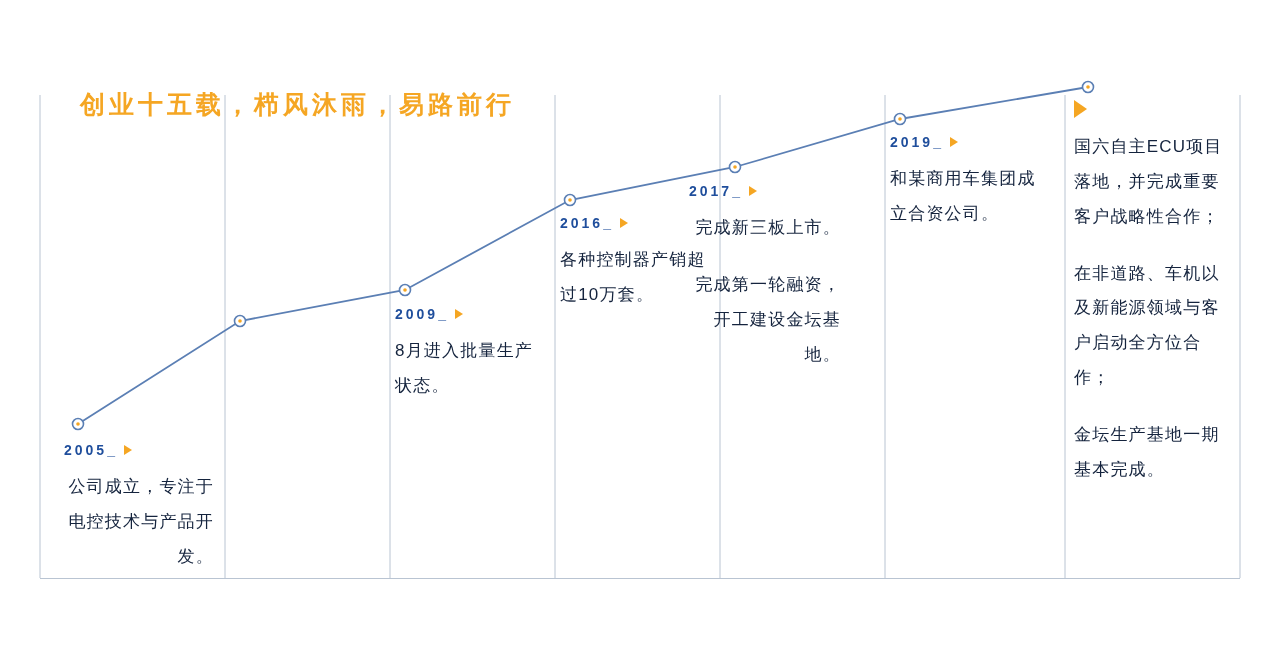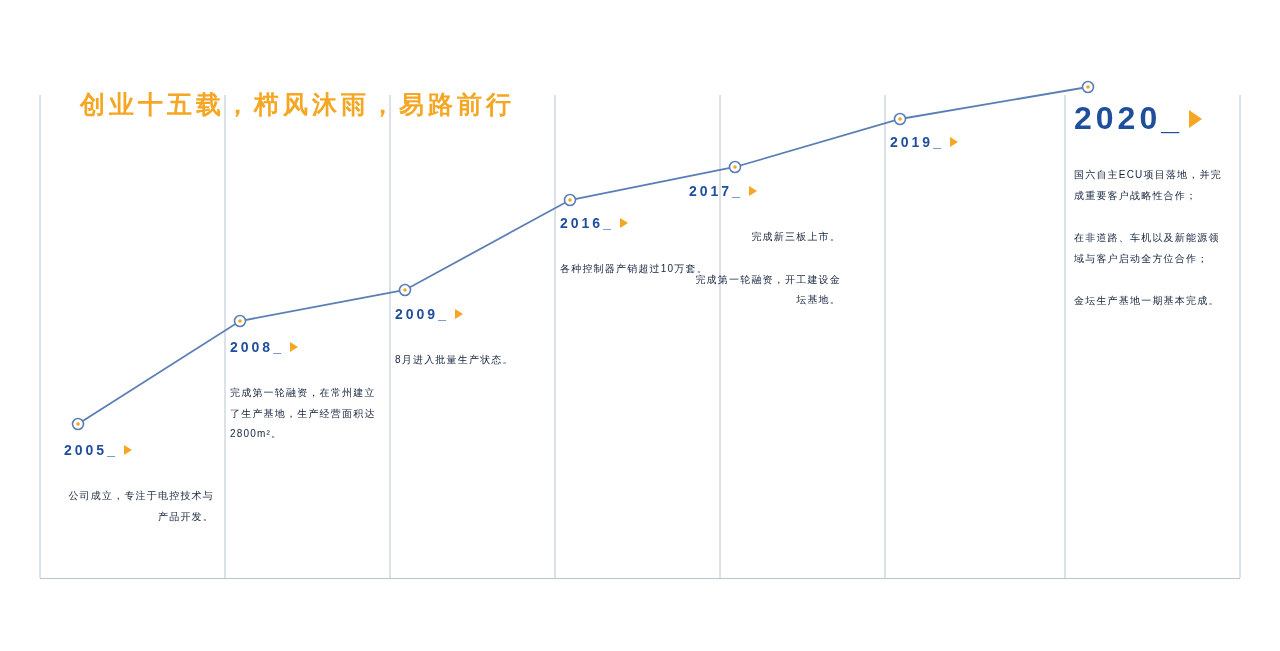--- a/index.html
+++ b/index.html
@@ -71,22 +71,22 @@
     border-top: 5px solid transparent;
     border-bottom: 5px solid transparent;
     display: inline-block;
   }
   .tri.big {
     border-left-width: 13px;
     border-top-width: 9px;
     border-bottom-width: 9px;
   }
   .desc {
-    margin-top: 28px;
-    font-size: 10px;
+    margin-top: 12px;
+    font-size: 17px;
     line-height: 2.05;
     letter-spacing: 1.2px;
     color: #14233d;
   }
   .desc p {
     margin: 0 0 22px 0;
   }
   .desc p:last-child {
     margin-bottom: 0;
   }
@@ -134,29 +134,20 @@
   <div class="milestone" style="left:64px; top:442px; width:150px;text-align:right;">
     <div class="year-row">
       <span class="year">2005_</span>
       <span class="tri"></span>
     </div>
     <div class="desc">
       <p>公司成立，专注于电控技术与产品开发。</p>
     </div>
   </div>
 
-  <div class="milestone" style="left:230px; top:339px; width:150px;">
-    <div class="year-row">
-      <span class="year">2008_</span>
-      <span class="tri"></span>
-    </div>
-    <div class="desc">
-      <p>完成第一轮融资，在常州建立了生产基地，生产经营面积达2800m²。</p>
-    </div>
-  </div>
 
   <div class="milestone" style="left:395px; top:306px; width:152px;">
     <div class="year-row">
       <span class="year">2009_</span>
       <span class="tri"></span>
     </div>
     <div class="desc">
       <p>8月进入批量生产状态。</p>
     </div>
   </div>
@@ -180,25 +171,27 @@
       <p>完成新三板上市。</p>
       <p>完成第一轮融资，开工建设金坛基地。</p>
     </div>
   </div>
 
   <div class="milestone" style="left:890px; top:134px; width:152px;">
     <div class="year-row">
       <span class="year">2019_</span>
       <span class="tri"></span>
     </div>
+    <div class="desc">
+      <p>和某商用车集团成立合资公司。</p>
+    </div>
   </div>
 
   <div class="milestone" style="left:1074px; top:100px; width:150px;">
     <div class="year-row">
-      <span class="year big">2020_</span>
       <span class="tri big"></span>
     </div>
     <div class="desc">
       <p>国六自主ECU项目落地，并完成重要客户战略性合作；</p>
       <p>在非道路、车机以及新能源领域与客户启动全方位合作；</p>
       <p>金坛生产基地一期基本完成。</p>
     </div>
   </div>
 
 </div>

